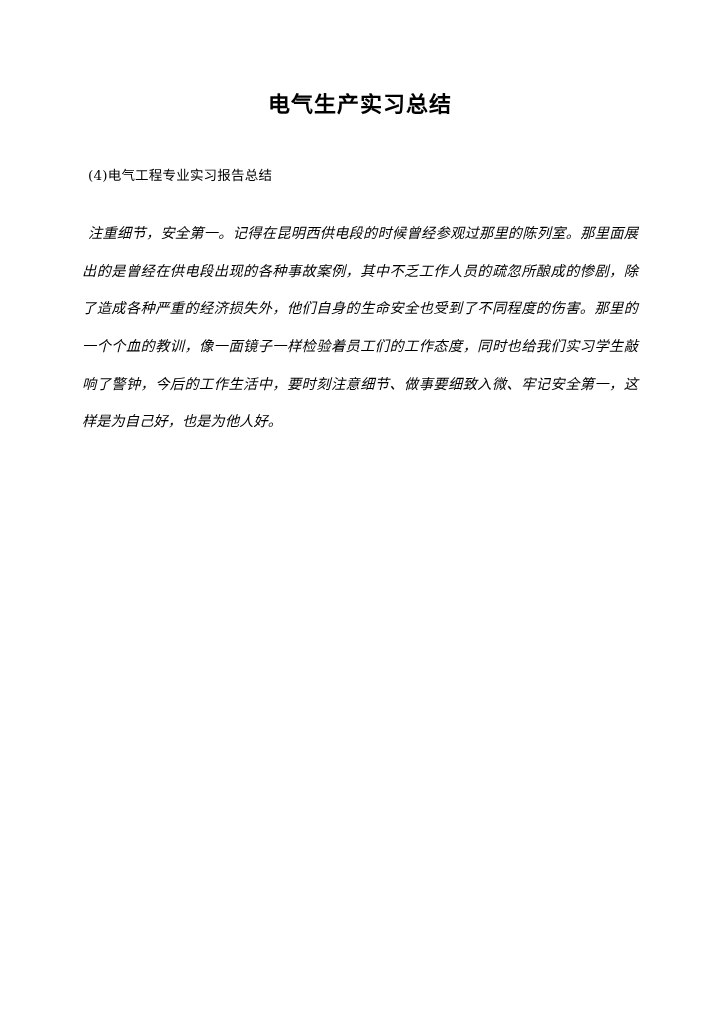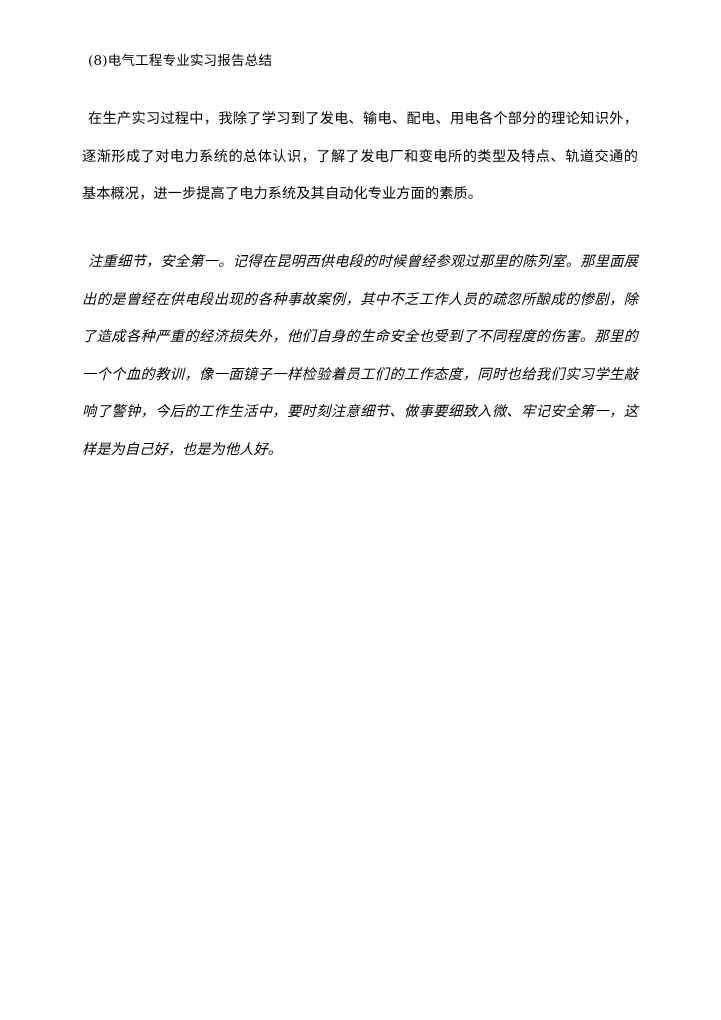--- a/index.html
+++ b/index.html
@@ -78,25 +78,25 @@
   .para-1 { margin-bottom: 34px; }
   .para-2 { margin-bottom: 34px; }
 </style>
 </head>
 <body>
 
 <div class="page">
 
   <div class="doc-body">
 
+    <h1 class="doc-title">电气生产实习总结</h1>
 
     <div class="subtitle-block">
-      <p class="subtitle">(8)电气工程专业实习报告总结</p>
+      <p class="subtitle">(4)电气工程专业实习报告总结</p>
     </div>
 
     <div class="para-block">
-      <p class="para para-1">在生产实习过程中，我除了学习到了发电、输电、配电、用电各个部分的理论知识外，逐渐形成了对电力系统的总体认识，了解了发电厂和变电所的类型及特点、轨道交通的基本概况，进一步提高了电力系统及其自动化专业方面的素质。</p>
       <p class="para para-3">注重细节，安全第一。记得在昆明西供电段的时候曾经参观过那里的陈列室。那里面展出的是曾经在供电段出现的各种事故案例，其中不乏工作人员的疏忽所酿成的惨剧，除了造成各种严重的经济损失外，他们自身的生命安全也受到了不同程度的伤害。那里的一个个血的教训，像一面镜子一样检验着员工们的工作态度，同时也给我们实习学生敲响了警钟，今后的工作生活中，要时刻注意细节、做事要细致入微、牢记安全第一，这样是为自己好，也是为他人好。</p>
     </div>
 
   </div>
 
 </div>
 
 </body></html>

